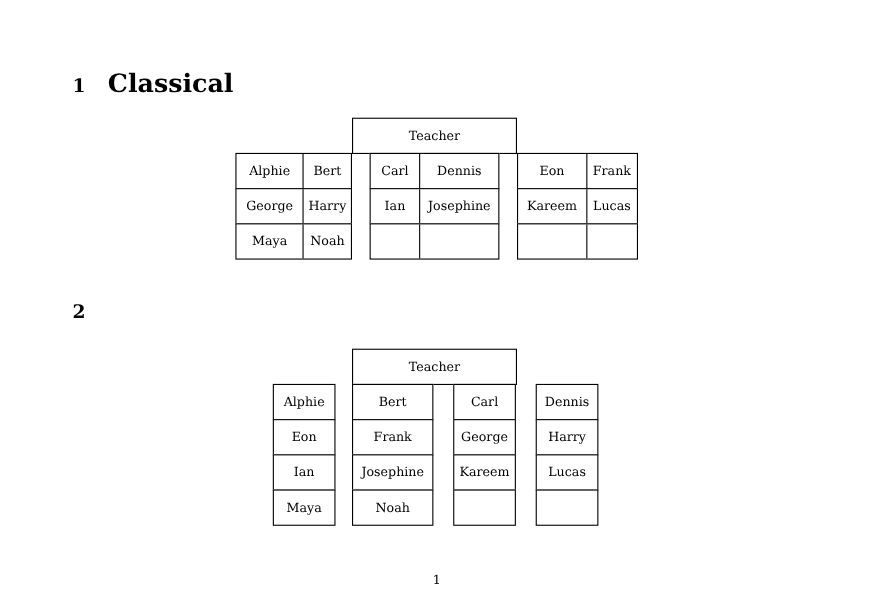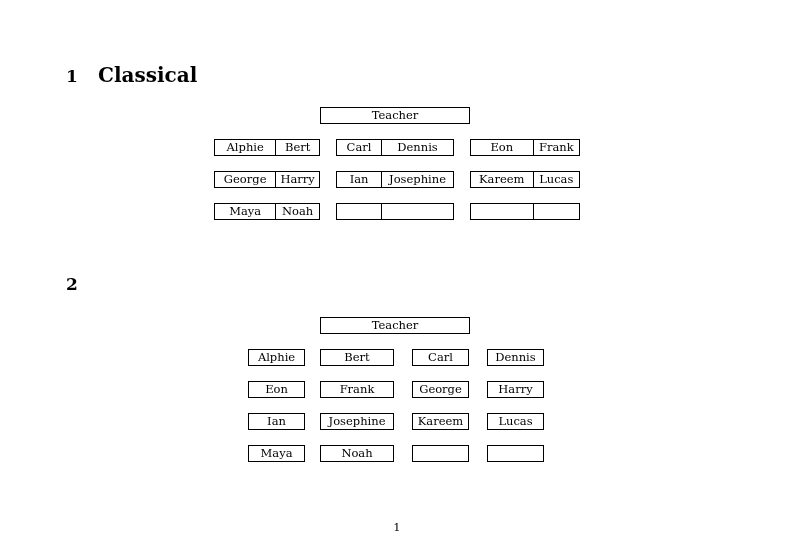--- a/index.html
+++ b/index.html
@@ -27,31 +27,31 @@
     align-items: baseline;
     font-weight: bold;
     white-space: nowrap;
   }
   .section-number {
     font-size: 17px;
     width: 32px;
     display: inline-block;
   }
   .section-title {
-    font-size: 20px;
+    font-size: 23px;
   }
   #heading-classical   { left: 66px; top: 63px; }
   #heading-distributed { left: 66px; top: 274px; }
 
   
   .tbox {
     position: absolute;
     box-sizing: border-box;
     border: 1px solid #000000;
-    height: 17px;
+    height: 33px;
     background: #ffffff;
     display: flex;
     align-items: flex-start;
     font-size: 11.5px;
     line-height: 1;
   }
   .tbox .cell {
     box-sizing: border-box;
     height: 100%;
     display: flex;

